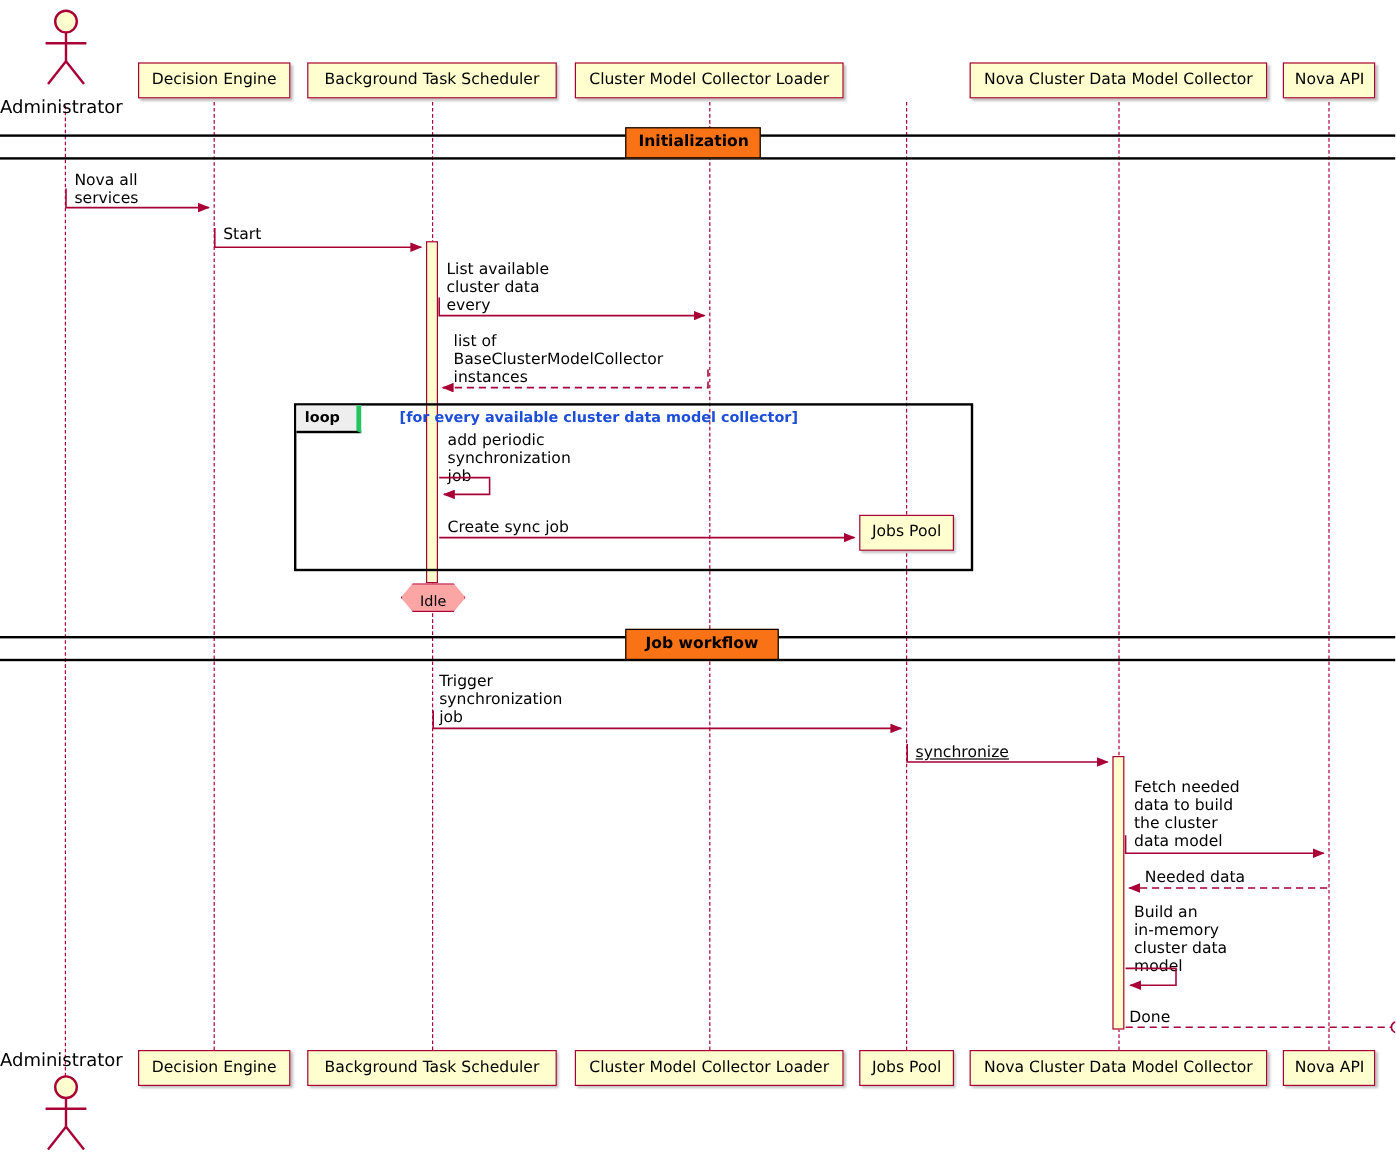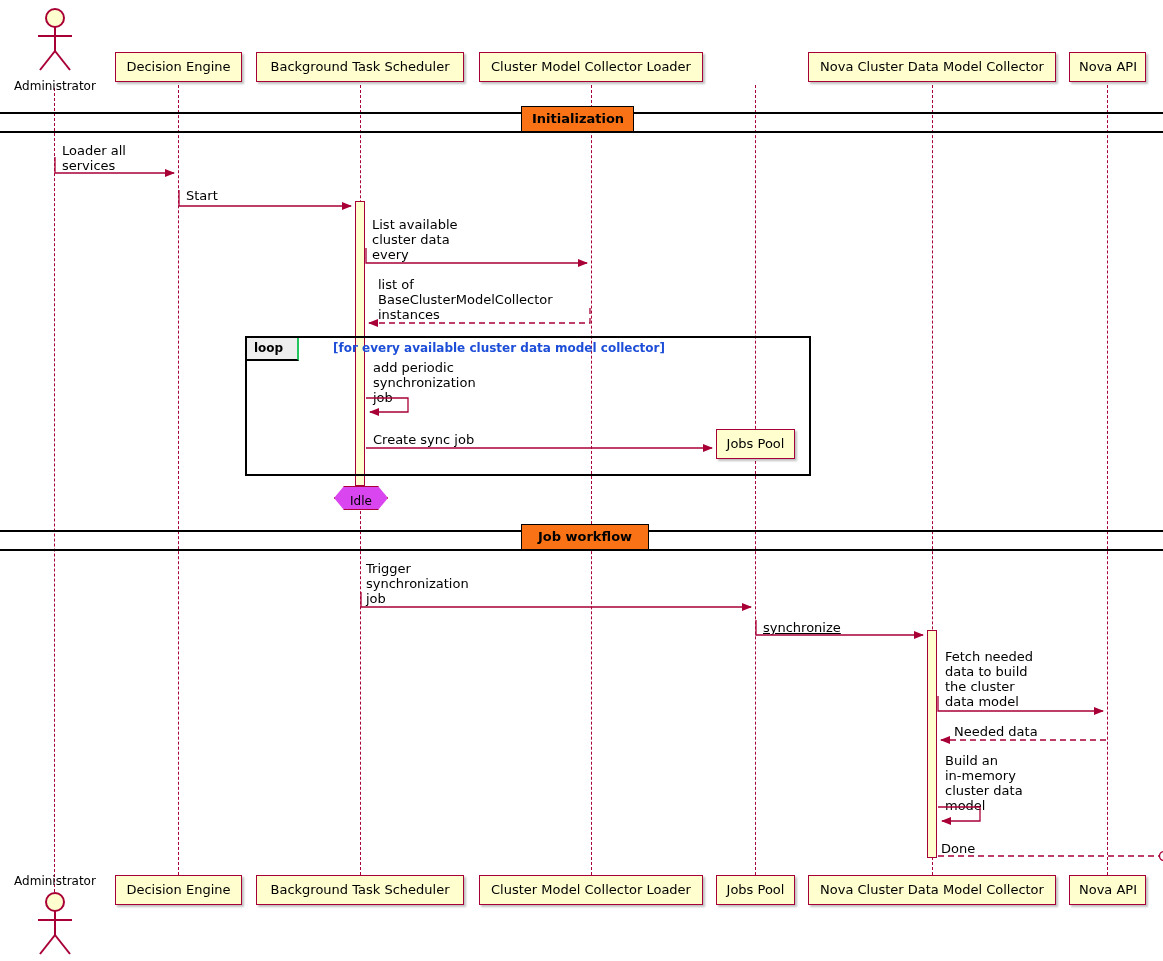--- a/index.html
+++ b/index.html
@@ -31,23 +31,22 @@
     color: #000000;
     font-size: 13px;
     line-height: 1;
     padding: 7px 9px 8px 9px;
     white-space: nowrap;
     box-sizing: border-box;
     text-align: center;
   }
   .actor-wrap {
     position: absolute;
-    text-align: center;
-    color: #000000;
-    font-size: 12px;
+    color: #000000;
+    font-size: 15px;
   }
   .actor-label {
     white-space: nowrap;
   }
   .activation {
     position: absolute;
     width: 10px;
     background: #FEFECE;
     border: 1px solid #A80036;
     box-sizing: border-box;
@@ -80,39 +79,39 @@
   }
   .group-box {
     position: absolute;
     border: 2px solid #000000;
     box-sizing: border-box;
     background: transparent;
   }
   .group-tab {
     position: absolute;
     background: #EEEEEE;
-    border-right: 2px solid #22c55e;
+    border-right: 4px solid #22c55e;
     border-bottom: 2px solid #000000;
     font-size: 12px;
     font-weight: bold;
     color: #000000;
     padding: 3px 14px 4px 7px;
     box-sizing: border-box;
     white-space: nowrap;
   }
   .group-cond {
     position: absolute;
     font-size: 12px;
     font-weight: bold;
     color: #1d4ed8;
     white-space: nowrap;
   }
   .note-hex {
     position: absolute;
-    background: #d946ef;
+    background: #fca5a5;
     border: 1px solid #A80036;
     font-size: 12px;
     color: #000000;
     text-align: center;
     box-sizing: border-box;
     padding: 5px 12px;
     white-space: nowrap;
   }
   svg.overlay {
     position: absolute;
@@ -190,21 +189,21 @@
   </div>
   <div class="group-cond" style="left:333px; top:341px;">
     <span>[for every available cluster data model collector]</span>
   </div>
 
   <div class="note-hex" style="left:334px; top:486px; width:54px; height:24px; line-height:18px;
               clip-path: polygon(10px 0, 44px 0, 54px 12px, 44px 24px, 10px 24px, 0 12px);">
     <span>Idle</span>
   </div>
 
-  <div class="msg-label" style="left:62px; top:143px;">Loader all
+  <div class="msg-label" style="left:62px; top:143px;">Nova all
 services</div>
   <div class="msg-label" style="left:186px; top:188px;">Start</div>
   <div class="msg-label" style="left:372px; top:217px;">List available
 cluster data
 every</div>
   <div class="msg-label" style="left:378px; top:277px;">list of
 BaseClusterModelCollector
 instances</div>
   <div class="msg-label" style="left:373px; top:360px;">add periodic
 synchronization

